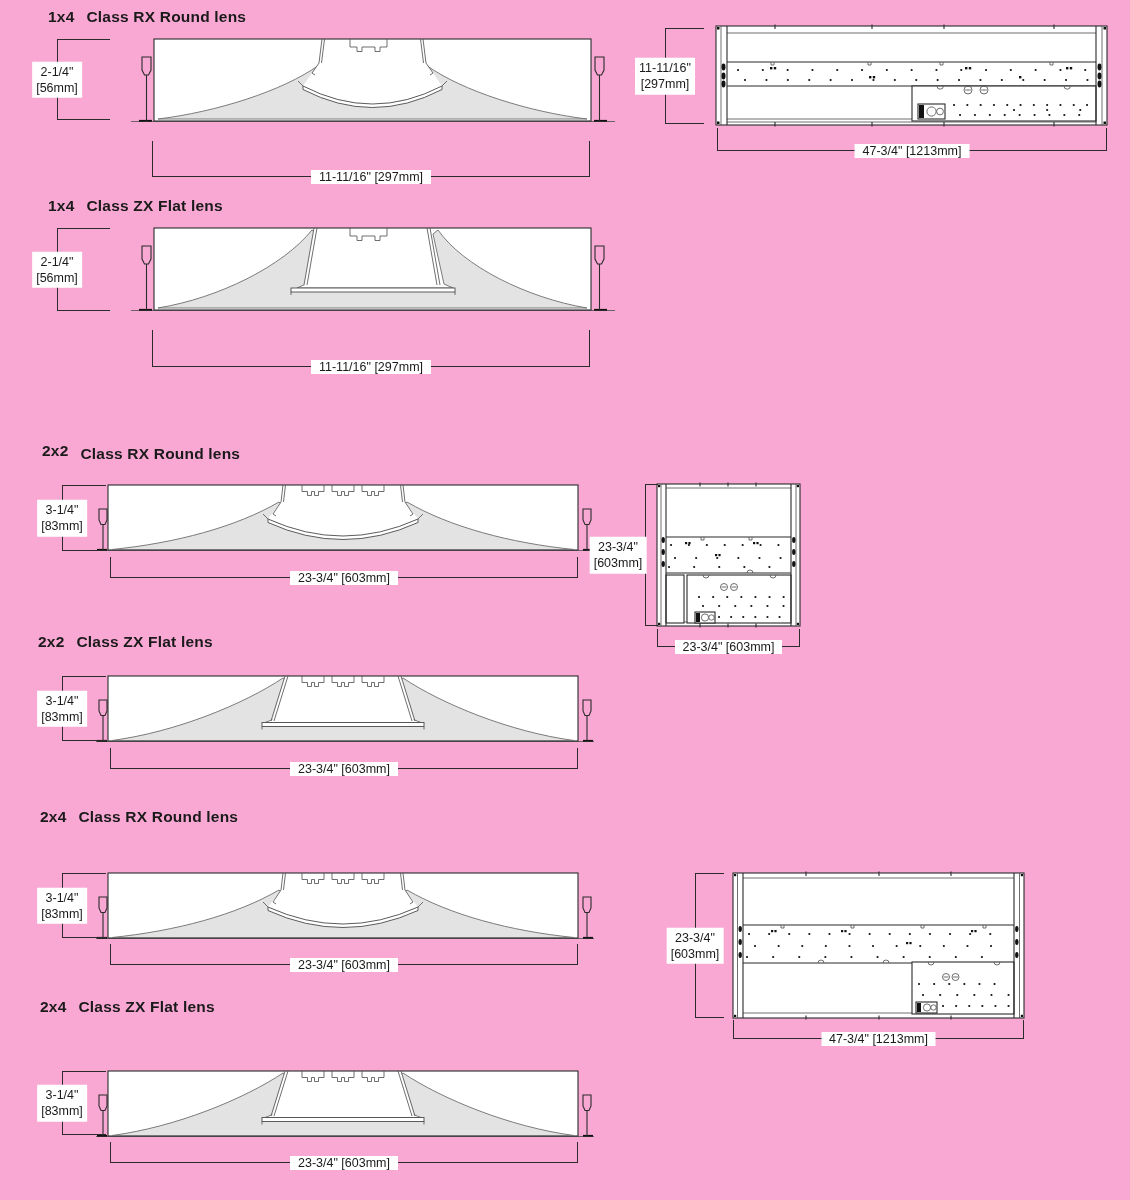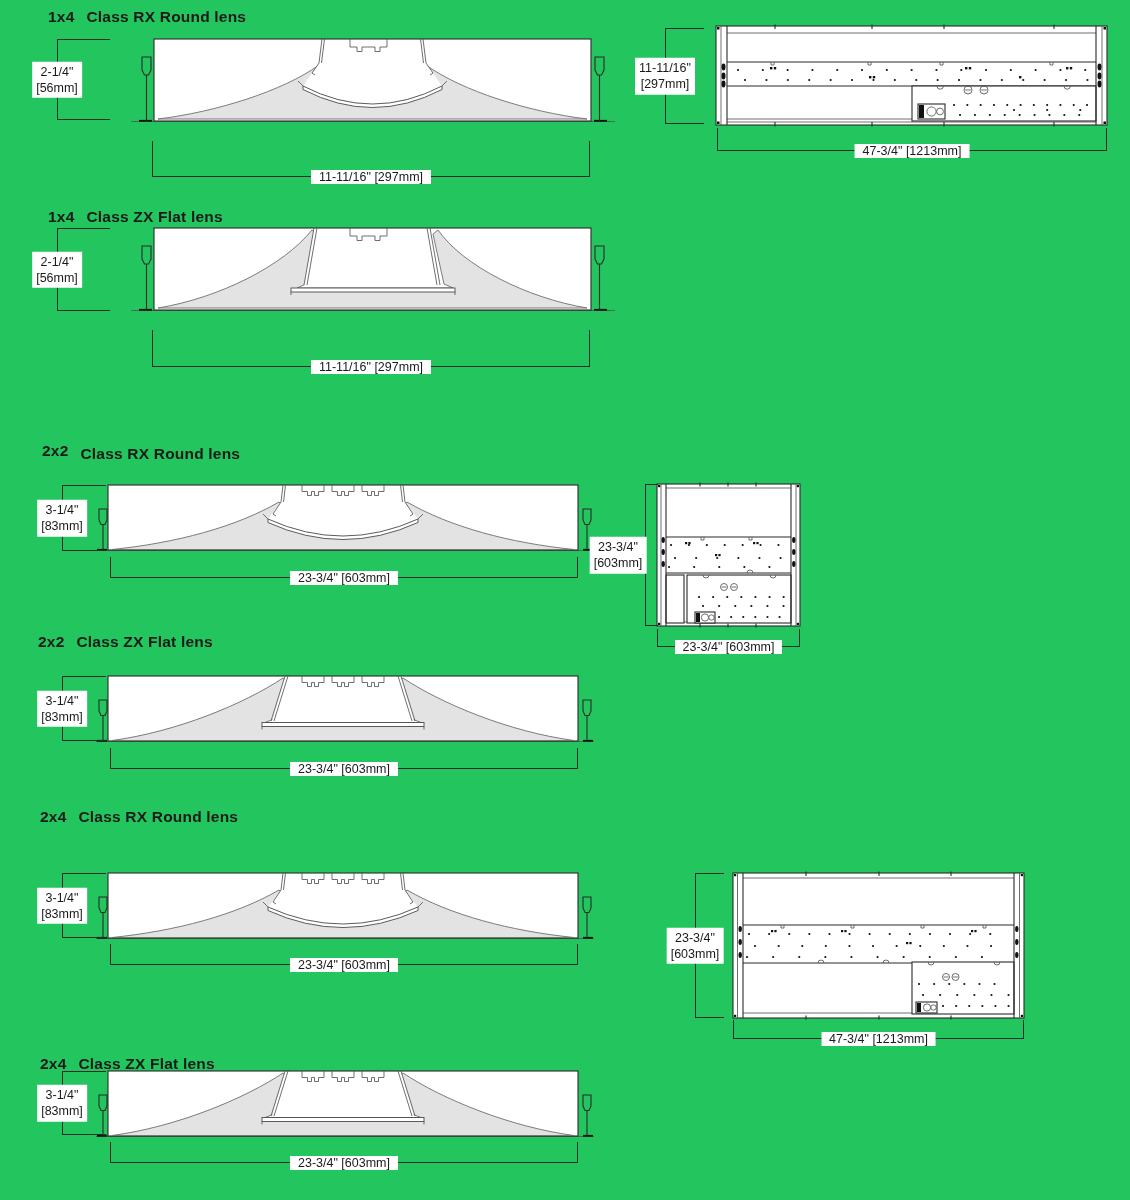--- a/index.html
+++ b/index.html
@@ -1,16 +1,16 @@
 <!DOCTYPE html>
 <html><head>
 <meta charset="utf-8">
 <style>
   html,body{margin:0;padding:0;background:#fff;}
-  .page{position:relative;width:1130px;height:1200px;background:#22c55e;overflow:hidden;
+  .page{position:relative;width:1130px;height:1200px;background:#f9a8d4;overflow:hidden;
         font-family:"Liberation Sans",sans-serif;color:#1a1a1a;}
   .title{position:absolute;font-weight:bold;font-size:15.5px;white-space:nowrap;letter-spacing:.2px;}
   .title .size{margin-right:12px;}
   .title .drop{position:relative;top:3px;}
   .drawing{position:absolute;}
   svg{display:block;}
   .ln{stroke:#2b2b2b;stroke-width:1.1;fill:none;}
   .lnf{stroke:#2b2b2b;stroke-width:1.1;fill:#fff;}
   .thin{stroke:#555;stroke-width:.85;fill:none;}
   .shade{fill:#e3e3e3;stroke:#6e6e6e;stroke-width:.9;}
@@ -141,21 +141,21 @@
         <div>[297mm]</div>
     </div>
   </div>
   <div class="hdim" style="left:717px;top:128px;width:390px;height:23px">
     <div class="ext l"></div>
       <div class="ext r"></div>
       <div class="hline"></div>
     <div class="hlabel">47-3/4" [1213mm]</div>
   </div>
 
-  <div class="title" style="left:48px;top:208px">
+  <div class="title" style="left:48px;top:197px">
     <span class="size">1x4</span><span>Class ZX Flat lens</span>
   </div>
   <div class="drawing" style="left:131px;top:226px">
     <svg width="484" height="95" viewBox="0 0 484 95">
       <line class="thin" x1="0" y1="84.5" x2="484" y2="84.5"></line>
       <rect class="blk" x="8" y="82.9" width="13" height="1.8"></rect>
       <rect class="blk" x="463" y="82.9" width="13" height="1.8"></rect>
       <path class="ln" d="M11,20 h9 v13 l-2.5,5 h-4 l-2.5,-5 z"></path>
       <line class="ln" x1="15.5" y1="38" x2="15.5" y2="84"></line>
       <path class="ln" d="M464,20 h9 v13 l-2.5,5 h-4 l-2.5,-5 z"></path>
@@ -432,21 +432,21 @@
         <div>[603mm]</div>
     </div>
   </div>
   <div class="hdim" style="left:733px;top:1020px;width:291px;height:19px">
     <div class="ext l"></div>
       <div class="ext r"></div>
       <div class="hline"></div>
     <div class="hlabel">47-3/4" [1213mm]</div>
   </div>
 
-  <div class="title" style="left:40px;top:1055px">
+  <div class="title" style="left:40px;top:998px">
     <span class="size">2x4</span><span>Class ZX Flat lens</span>
   </div>
   <div class="drawing" style="left:96px;top:1069px">
     <svg width="498" height="76" viewBox="0 0 498 76">
       <line class="thin" x1="0" y1="67.5" x2="498" y2="67.5"></line>
       <rect class="blk" x="1" y="65.9" width="10" height="1.8"></rect>
       <rect class="blk" x="487" y="65.9" width="10" height="1.8"></rect>
       <path class="ln" d="M3,26 h8 v11 l-2,4.5 h-4 l-2,-4.5 z"></path>
       <line class="ln" x1="7" y1="41.5" x2="7" y2="67"></line>
       <path class="ln" d="M487,26 h8 v11 l-2,4.5 h-4 l-2,-4.5 z"></path>

